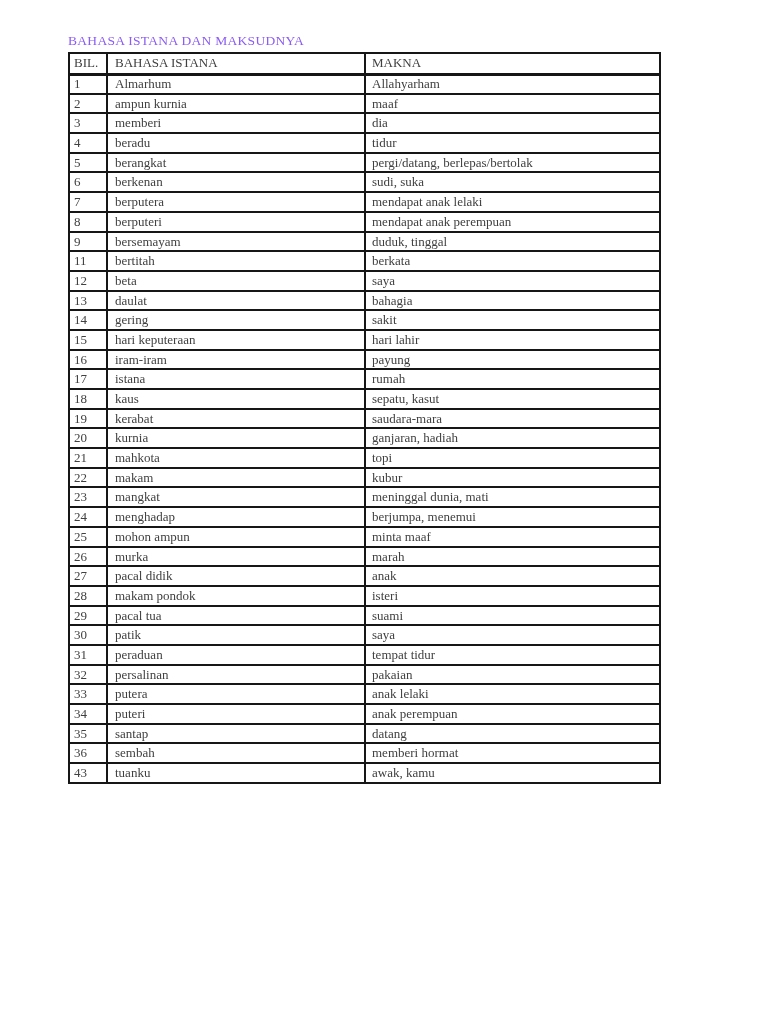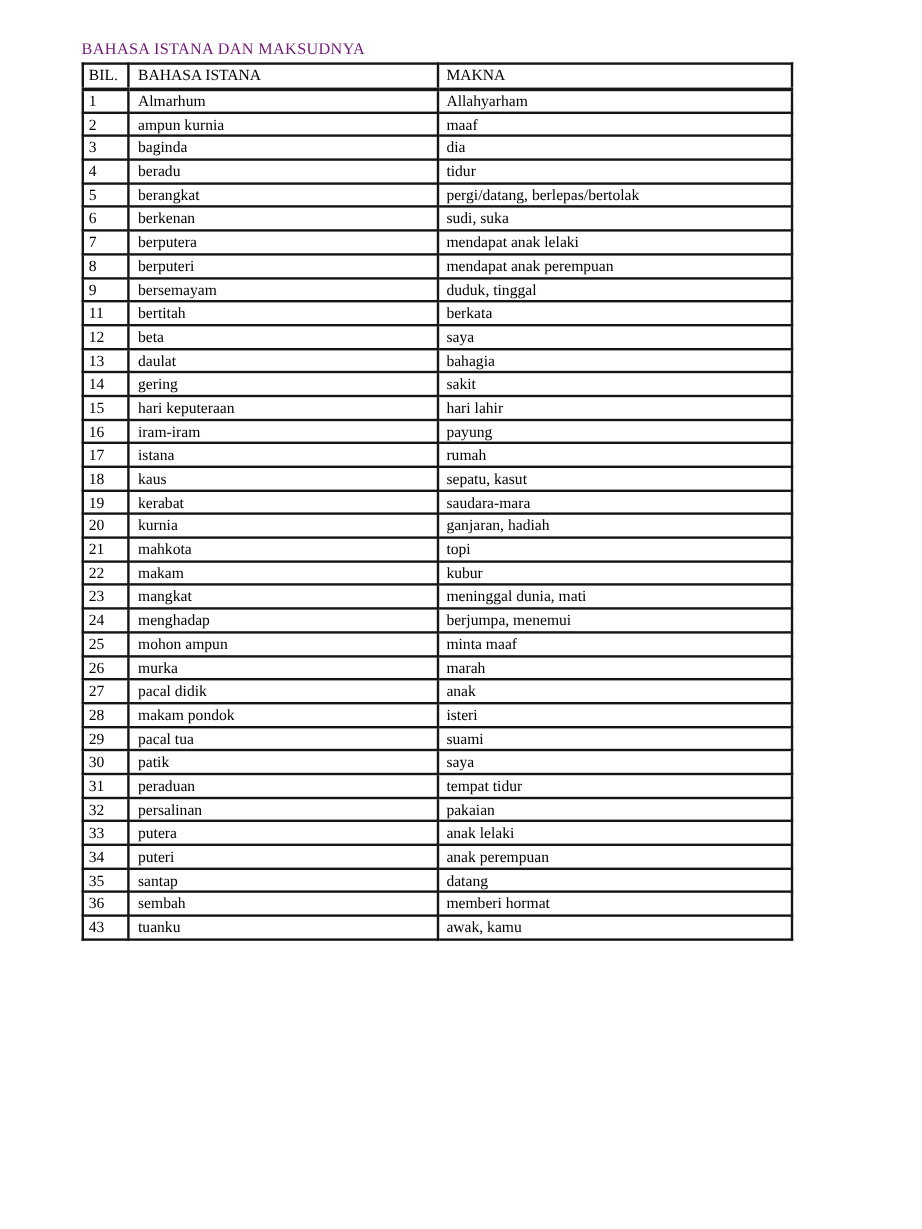--- a/index.html
+++ b/index.html
@@ -11,32 +11,32 @@
     font-family: "Liberation Serif", "DejaVu Serif", serif;
     color: #1a1a1a;
     overflow: hidden;
   }
   .doc-title {
     position: absolute;
     left: 68px;
     top: 33px;
     font-size: 13.5px;
     letter-spacing: 0.3px;
-    color: #701a75;
+    color: #8b5cf6;
     white-space: nowrap;
   }
   table.glossary {
     position: absolute;
     left: 68px;
     top: 52px;
     width: 591px;
     border-collapse: collapse;
     table-layout: fixed;
     font-size: 13px;
-    color: #000000;
+    color: #404040;
   }
   table.glossary th,
   table.glossary td {
     border: 2px solid #161616;
     text-align: left;
     font-weight: normal;
     vertical-align: middle;
     white-space: nowrap;
     overflow: hidden;
     line-height: 1.05;
@@ -78,21 +78,21 @@
         <td class="c2">Almarhum</td>
         <td class="c3">Allahyarham</td>
       </tr>
       <tr>
         <td class="c1">2</td>
         <td class="c2">ampun kurnia</td>
         <td class="c3">maaf</td>
       </tr>
       <tr>
         <td class="c1">3</td>
-        <td class="c2">baginda</td>
+        <td class="c2">memberi</td>
         <td class="c3">dia</td>
       </tr>
       <tr>
         <td class="c1">4</td>
         <td class="c2">beradu</td>
         <td class="c3">tidur</td>
       </tr>
       <tr>
         <td class="c1">5</td>
         <td class="c2">berangkat</td>

